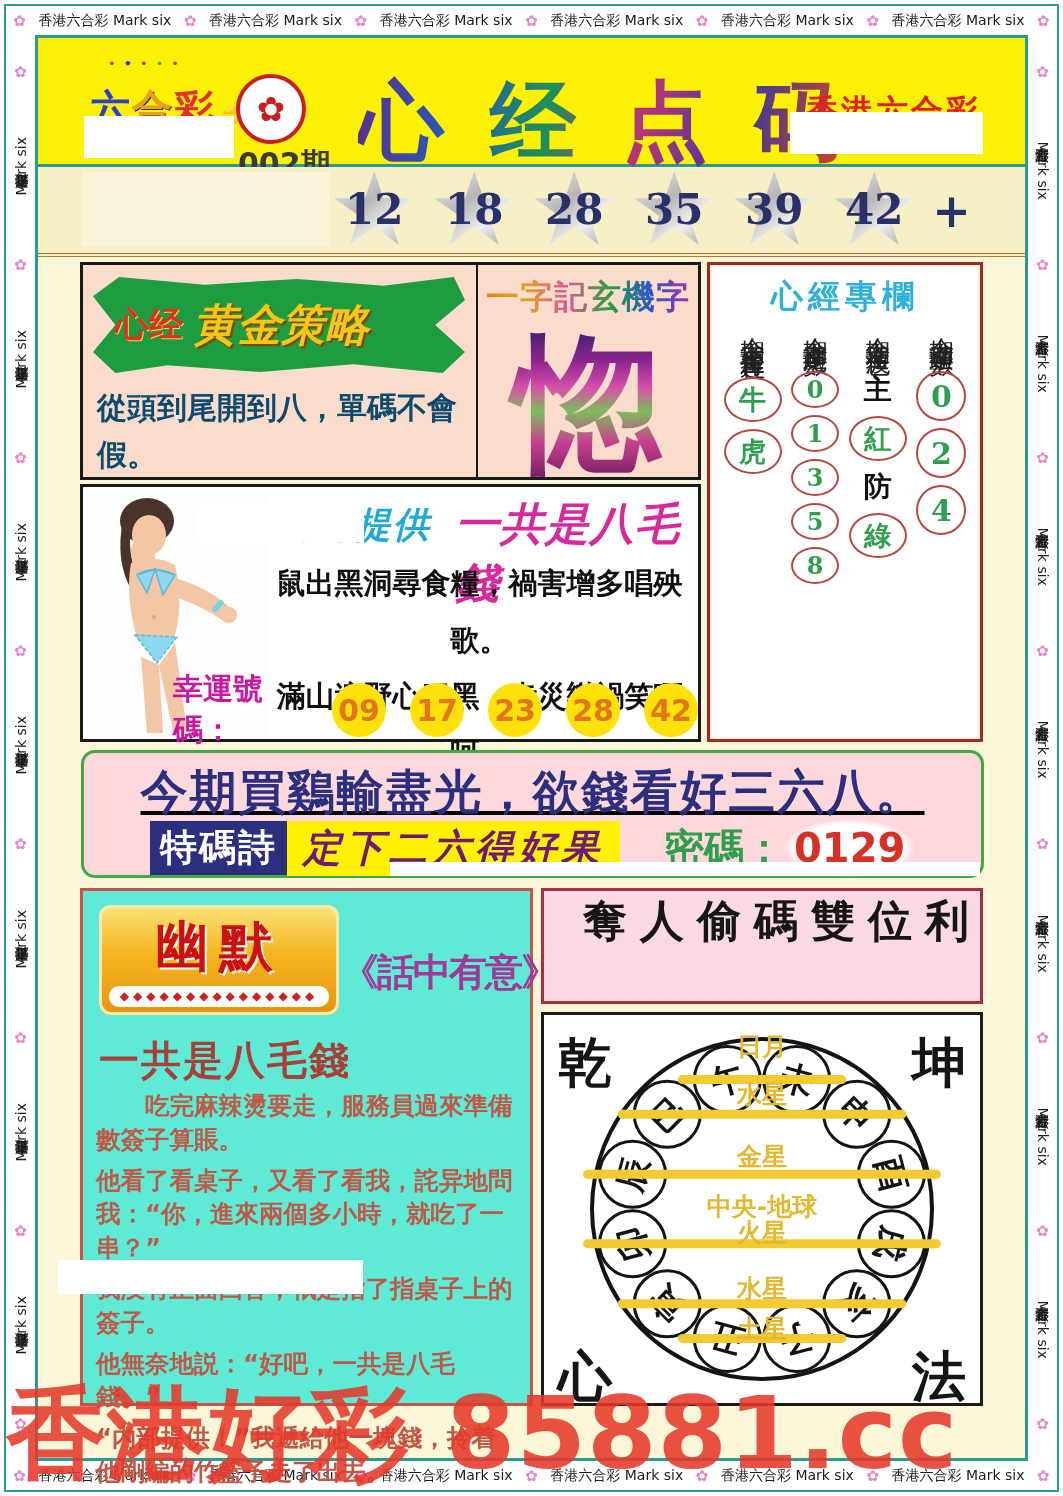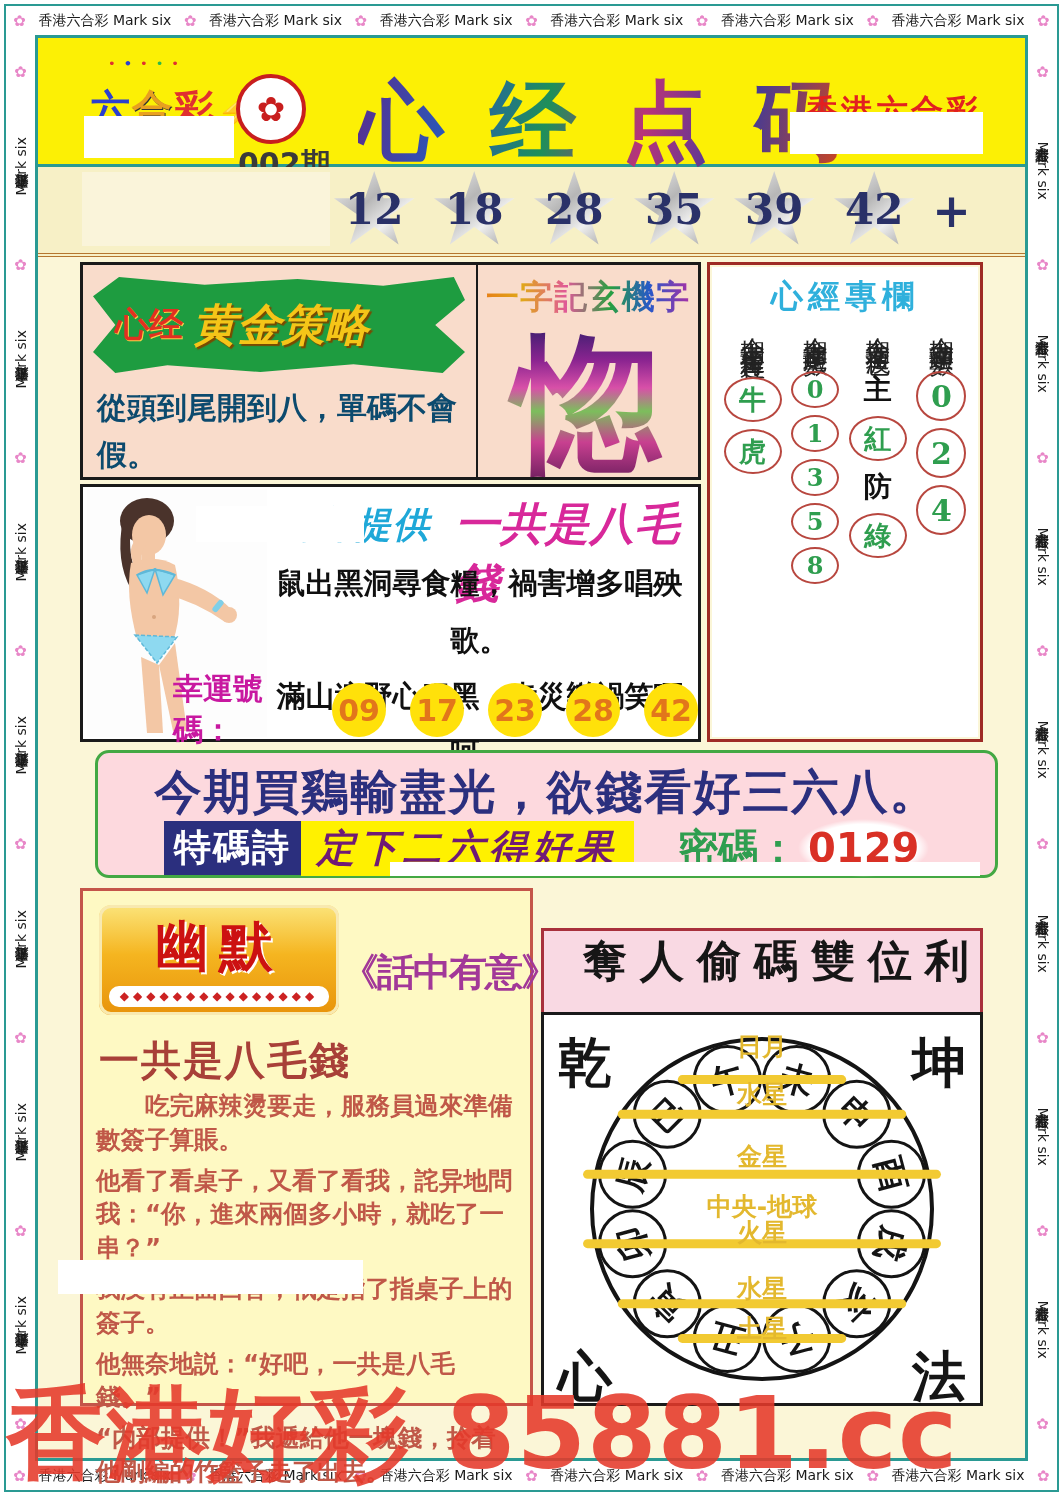--- a/index.html
+++ b/index.html
@@ -77,42 +77,42 @@
   .photo{position:absolute;left:4px;top:2px;width:180px;height:248px;background:#fdfdfd;overflow:hidden;}
   .poem .lbl{position:absolute;left:196px;top:14px;font:bold italic 36px "DejaVu Sans",sans-serif;color:#1fa8d8;letter-spacing:2px;}
   .poem .ttl{position:absolute;left:372px;top:8px;font:bold italic 44px "DejaVu Sans",sans-serif;color:#d8289a;letter-spacing:1px;}
   .poem .plines{position:absolute;left:186px;right:8px;top:68px;text-align:center;
           font:bold 29px "DejaVu Serif",serif;color:#101010;line-height:1.95;}
   .lucky-row{position:absolute;left:90px;top:182px;display:flex;align-items:center;gap:22px;}
   .lucky-label{font:bold 30px "DejaVu Serif",serif;color:#c818a0;}
   .lucky{width:54px;height:54px;border-radius:50%;background:#ffe10a;display:flex;align-items:center;justify-content:center;
           font:bold 30px "DejaVu Sans",sans-serif;color:#e2761b;}
   
-  .banner{left:95px;top:750px;width:903px;height:128px;background:#fdd9de;border:3px solid #43a843;border-radius:14px;}
+  .banner{left:81px;top:750px;width:903px;height:128px;background:#fdd9de;border:3px solid #43a843;border-radius:14px;text-decoration:underline;}
   .banner .l1{margin-top:8px;text-align:center;font:bold 47px "DejaVu Sans",sans-serif;color:#2b2f7e;letter-spacing:2px;white-space:nowrap;}
   .banner .l2{position:absolute;left:66px;top:66px;display:flex;align-items:center;}
   .banner .tag{background:#2b2f7e;color:#ffffff;font:bold 37px "DejaVu Sans",sans-serif;padding:2px 10px;letter-spacing:2px;}
   .banner .verse{background:#fff100;color:#701a75;font:bold italic 38px "DejaVu Serif",serif;padding:2px 16px;letter-spacing:5px;}
   .banner .code-label{margin-left:44px;font:bold 40px "DejaVu Serif",serif;color:#2f9e4f;}
   .banner .code{font:bold 40px "DejaVu Sans",sans-serif;color:#d93025;
           background:radial-gradient(closest-side,#ffffff 82%,rgba(255,255,255,0));padding:6px 10px;border-radius:50%;}
   
-  .humor{left:80px;top:888px;width:453px;height:518px;background:#fef9c3;border:3px solid #c4554a;}
+  .humor{left:80px;top:888px;width:453px;height:518px;background:#5eead4;border:3px solid #c4554a;}
   .badge{position:absolute;left:16px;top:14px;width:240px;height:110px;border-radius:12px;
           background:linear-gradient(180deg,#fbe47a 0%,#f5b520 45%,#e8930a 100%);box-shadow:inset 0 0 0 3px #f8e9b0;}
   .badge .bchars{position:absolute;left:0;right:0;top:6px;text-align:center;font:bold 54px "DejaVu Serif",serif;
           color:#cc1111;letter-spacing:10px;text-shadow:2px 2px 0 #ffffff;}
   .badge .btrim{position:absolute;left:10px;right:10px;bottom:8px;height:21px;background:#ffffff;border-radius:10px;
           color:#cc2222;font-size:12px;letter-spacing:4px;text-align:center;line-height:21px;overflow:hidden;}
   .series{position:absolute;left:258px;top:56px;font:bold 38px "DejaVu Sans",sans-serif;color:#a23898;letter-spacing:-2px;white-space:nowrap;}
   .humor .ht{position:absolute;left:16px;right:0;top:142px;text-align:left;font:bold 40px "DejaVu Sans",sans-serif;color:#a84038;letter-spacing:2px;}
   .paras{position:absolute;left:13px;right:13px;top:198px;}
   .para{font:24.5px "DejaVu Sans",sans-serif;color:#c05848;line-height:1.38;margin-bottom:7px;font-weight:bold;}
   
-  .double{left:541px;top:928px;width:442px;height:116px;background:#f9d9e3;border:3px solid #a8303c;text-align:right;padding-left:39px;}
+  .double{left:541px;top:888px;width:442px;height:116px;background:#f9d9e3;border:3px solid #a8303c;text-align:right;padding-left:39px;}
   .double .dl{font:bold 44px "DejaVu Serif",serif;color:#161616;letter-spacing:13px;line-height:1.18;margin-top:4px;white-space:nowrap;}
   
   .diagram{left:541px;top:1012px;width:442px;height:394px;background:#ffffff;border:3px solid #1a1a1a;}
   
   .censor{position:absolute;background:#ffffff;z-index:30;}
   
   .watermark{position:absolute;left:6px;top:1368px;z-index:40;font:bold 100px "DejaVu Sans",sans-serif;
           color:rgba(229,57,42,0.88);letter-spacing:1px;white-space:nowrap;}
 </style>
 </head>

